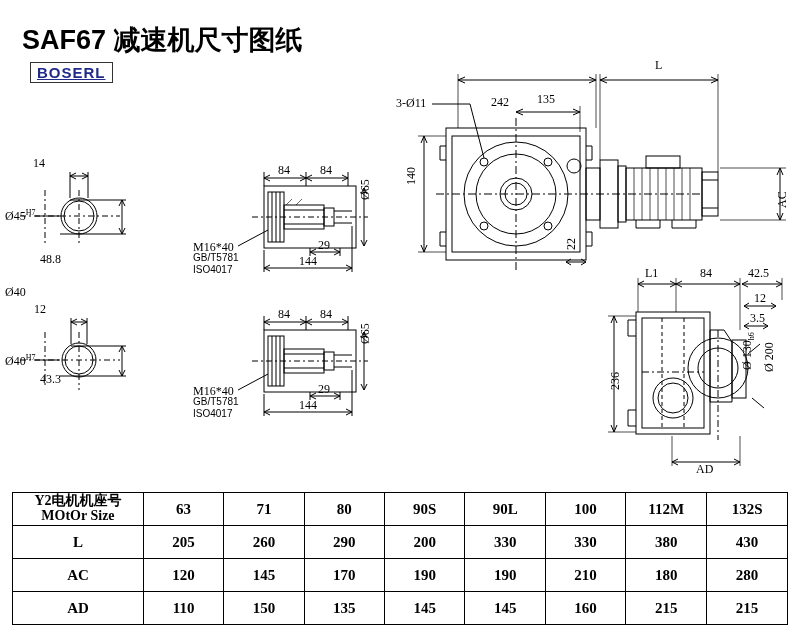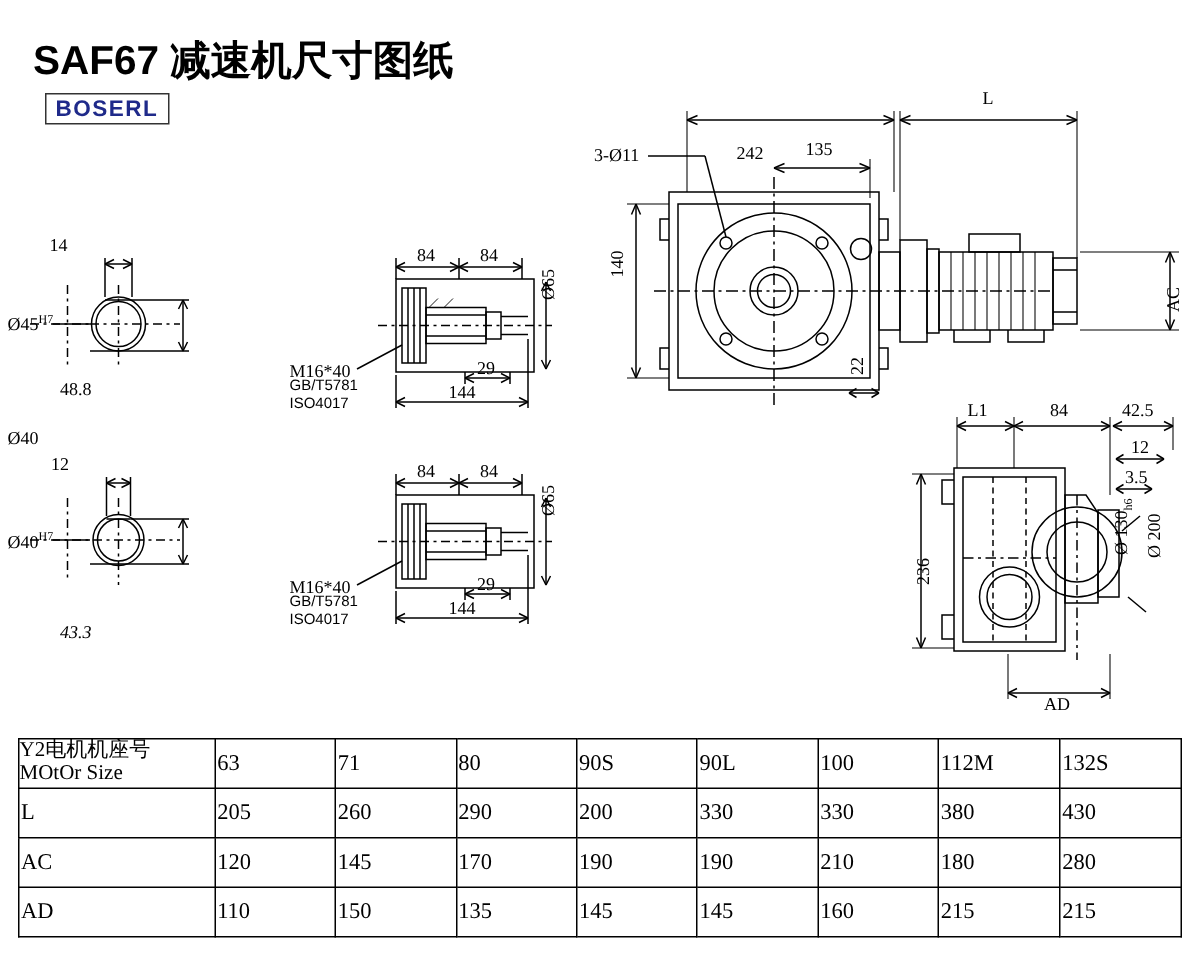--- a/index.html
+++ b/index.html
@@ -9,30 +9,30 @@
   }
   .root{position:absolute;inset:0;padding-left:41px;}
   .abs{position:absolute;}
   .title{
     left:22px;top:22px;font-family:"Liberation Sans",sans-serif;
     font-weight:bold;font-size:27px;letter-spacing:0px;white-space:nowrap;
   }
   .logo{
     left:30px;top:62px;border:1px solid #333;padding:1px 6px;
     font-family:"Liberation Sans",sans-serif;font-weight:bold;font-size:15px;
-    color:#1f2a8a;background:#fff;letter-spacing:1px;
+    color:#1f2a8a;background:#fff;letter-spacing:1px;text-decoration:underline;
   }
   svg{position:absolute;left:0;top:0;}
   
   .spec-table{
     position:absolute;left:12px;top:492px;width:776px;
     border-collapse:collapse;font-family:"Liberation Serif",serif;font-size:15px;
   }
   .spec-table td,.spec-table th{
-    border:1px solid #000;text-align:left;height:30px;font-weight:normal;
+    border:1px solid #000;text-align:center;height:30px;font-weight:bold;
   }
   .spec-table td.rowhead{width:132px;}
   .spec-table td.hdr2{line-height:1.05;font-size:14px;padding:1px 0;}
   .spec-table td.val{width:80px;}
   .lbl{font-family:"Liberation Serif",serif;font-size:12px;}
   .lbl-sm{font-family:Liberation Sans, sans-serif;font-size:10px;}
 </style>
 </head>
 <body>
 
@@ -311,21 +311,21 @@
   <div class="abs lbl" style="left:5px;top:208px;">
     <span>Ø45</span><sup style="font-size:8px">H7</sup>
   </div>
   <div class="abs lbl" style="left:40px;top:252px;">48.8</div>
   <div class="abs lbl" style="left:5px;top:285px;">Ø40</div>
 
   <div class="abs lbl" style="left:34px;top:302px;">12</div>
   <div class="abs lbl" style="left:5px;top:353px;">
     <span>Ø40</span><sup style="font-size:8px">H7</sup>
   </div>
-  <div class="abs lbl" style="left:40px;top:414px;font-style:italic;">43.3</div>
+  <div class="abs lbl" style="left:40px;top:372px;">43.3</div>
 
   <div class="abs lbl" style="left:278px;top:163px;">84</div>
   <div class="abs lbl" style="left:320px;top:163px;">84</div>
   <div class="abs lbl" style="left:318px;top:238px;">29</div>
   <div class="abs lbl" style="left:299px;top:254px;">144</div>
   <div class="abs lbl" style="left:358px;top:200px;transform:rotate(-90deg);transform-origin:left top;">Ø65</div>
   <div class="abs lbl" style="left:193px;top:240px;">M16*40</div>
   <div class="abs lbl-sm" style="left:193px;top:252px;">GB/T5781</div>
   <div class="abs lbl-sm" style="left:193px;top:264px;">ISO4017</div>
 

